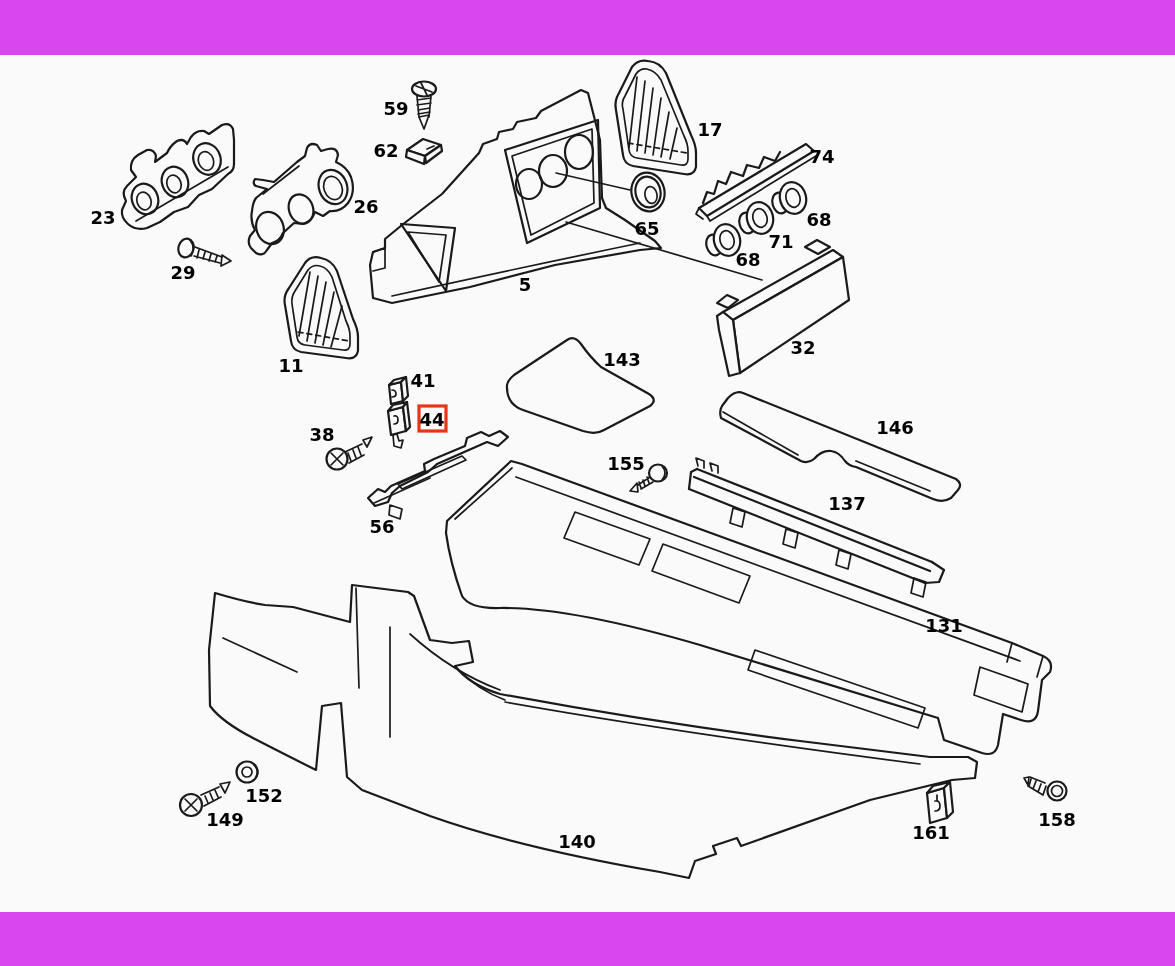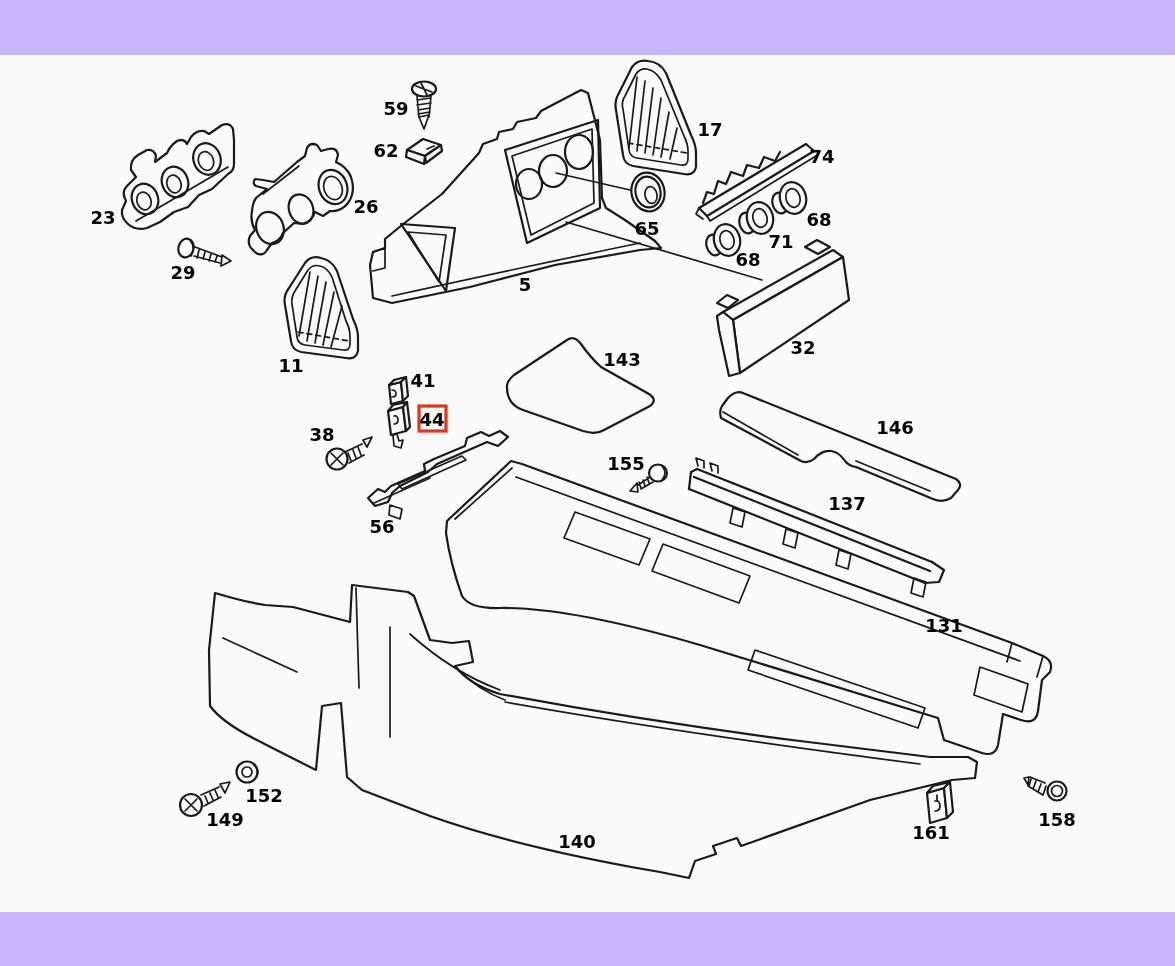--- a/index.html
+++ b/index.html
@@ -1,16 +1,16 @@
 <!DOCTYPE html>
 <html><head>
 <meta charset="utf-8">
 <style>
   html,body{margin:0;padding:0;background:#ffffff;}
-  .stage{position:relative;width:1175px;height:966px;background:#c4b5fd;overflow:hidden;
+  .stage{position:relative;width:1175px;height:966px;background:#d946ef;overflow:hidden;
          font-family:"DejaVu Sans","Liberation Sans",sans-serif;}
   .scan{position:absolute;left:0;top:55px;width:1175px;height:857px;background:#fafafa;}
   svg.diagram{position:absolute;left:0;top:0;width:1175px;height:966px;}
   .ln{fill:none;stroke:#1a1a1a;stroke-width:2.2;stroke-linecap:round;stroke-linejoin:round;}
   .tn{fill:none;stroke:#1a1a1a;stroke-width:1.7;stroke-linecap:round;stroke-linejoin:round;}
   .fc{fill:#fafafa;stroke:#1a1a1a;stroke-width:2.2;stroke-linejoin:round;}
   .dash{stroke-dasharray:5 4;}
   .lbl{font:700 18px "DejaVu Sans","Liberation Sans",sans-serif;fill:#000;
        text-anchor:middle;dominant-baseline:central;}
   .hlbox{fill:none;stroke-width:3.2;}

